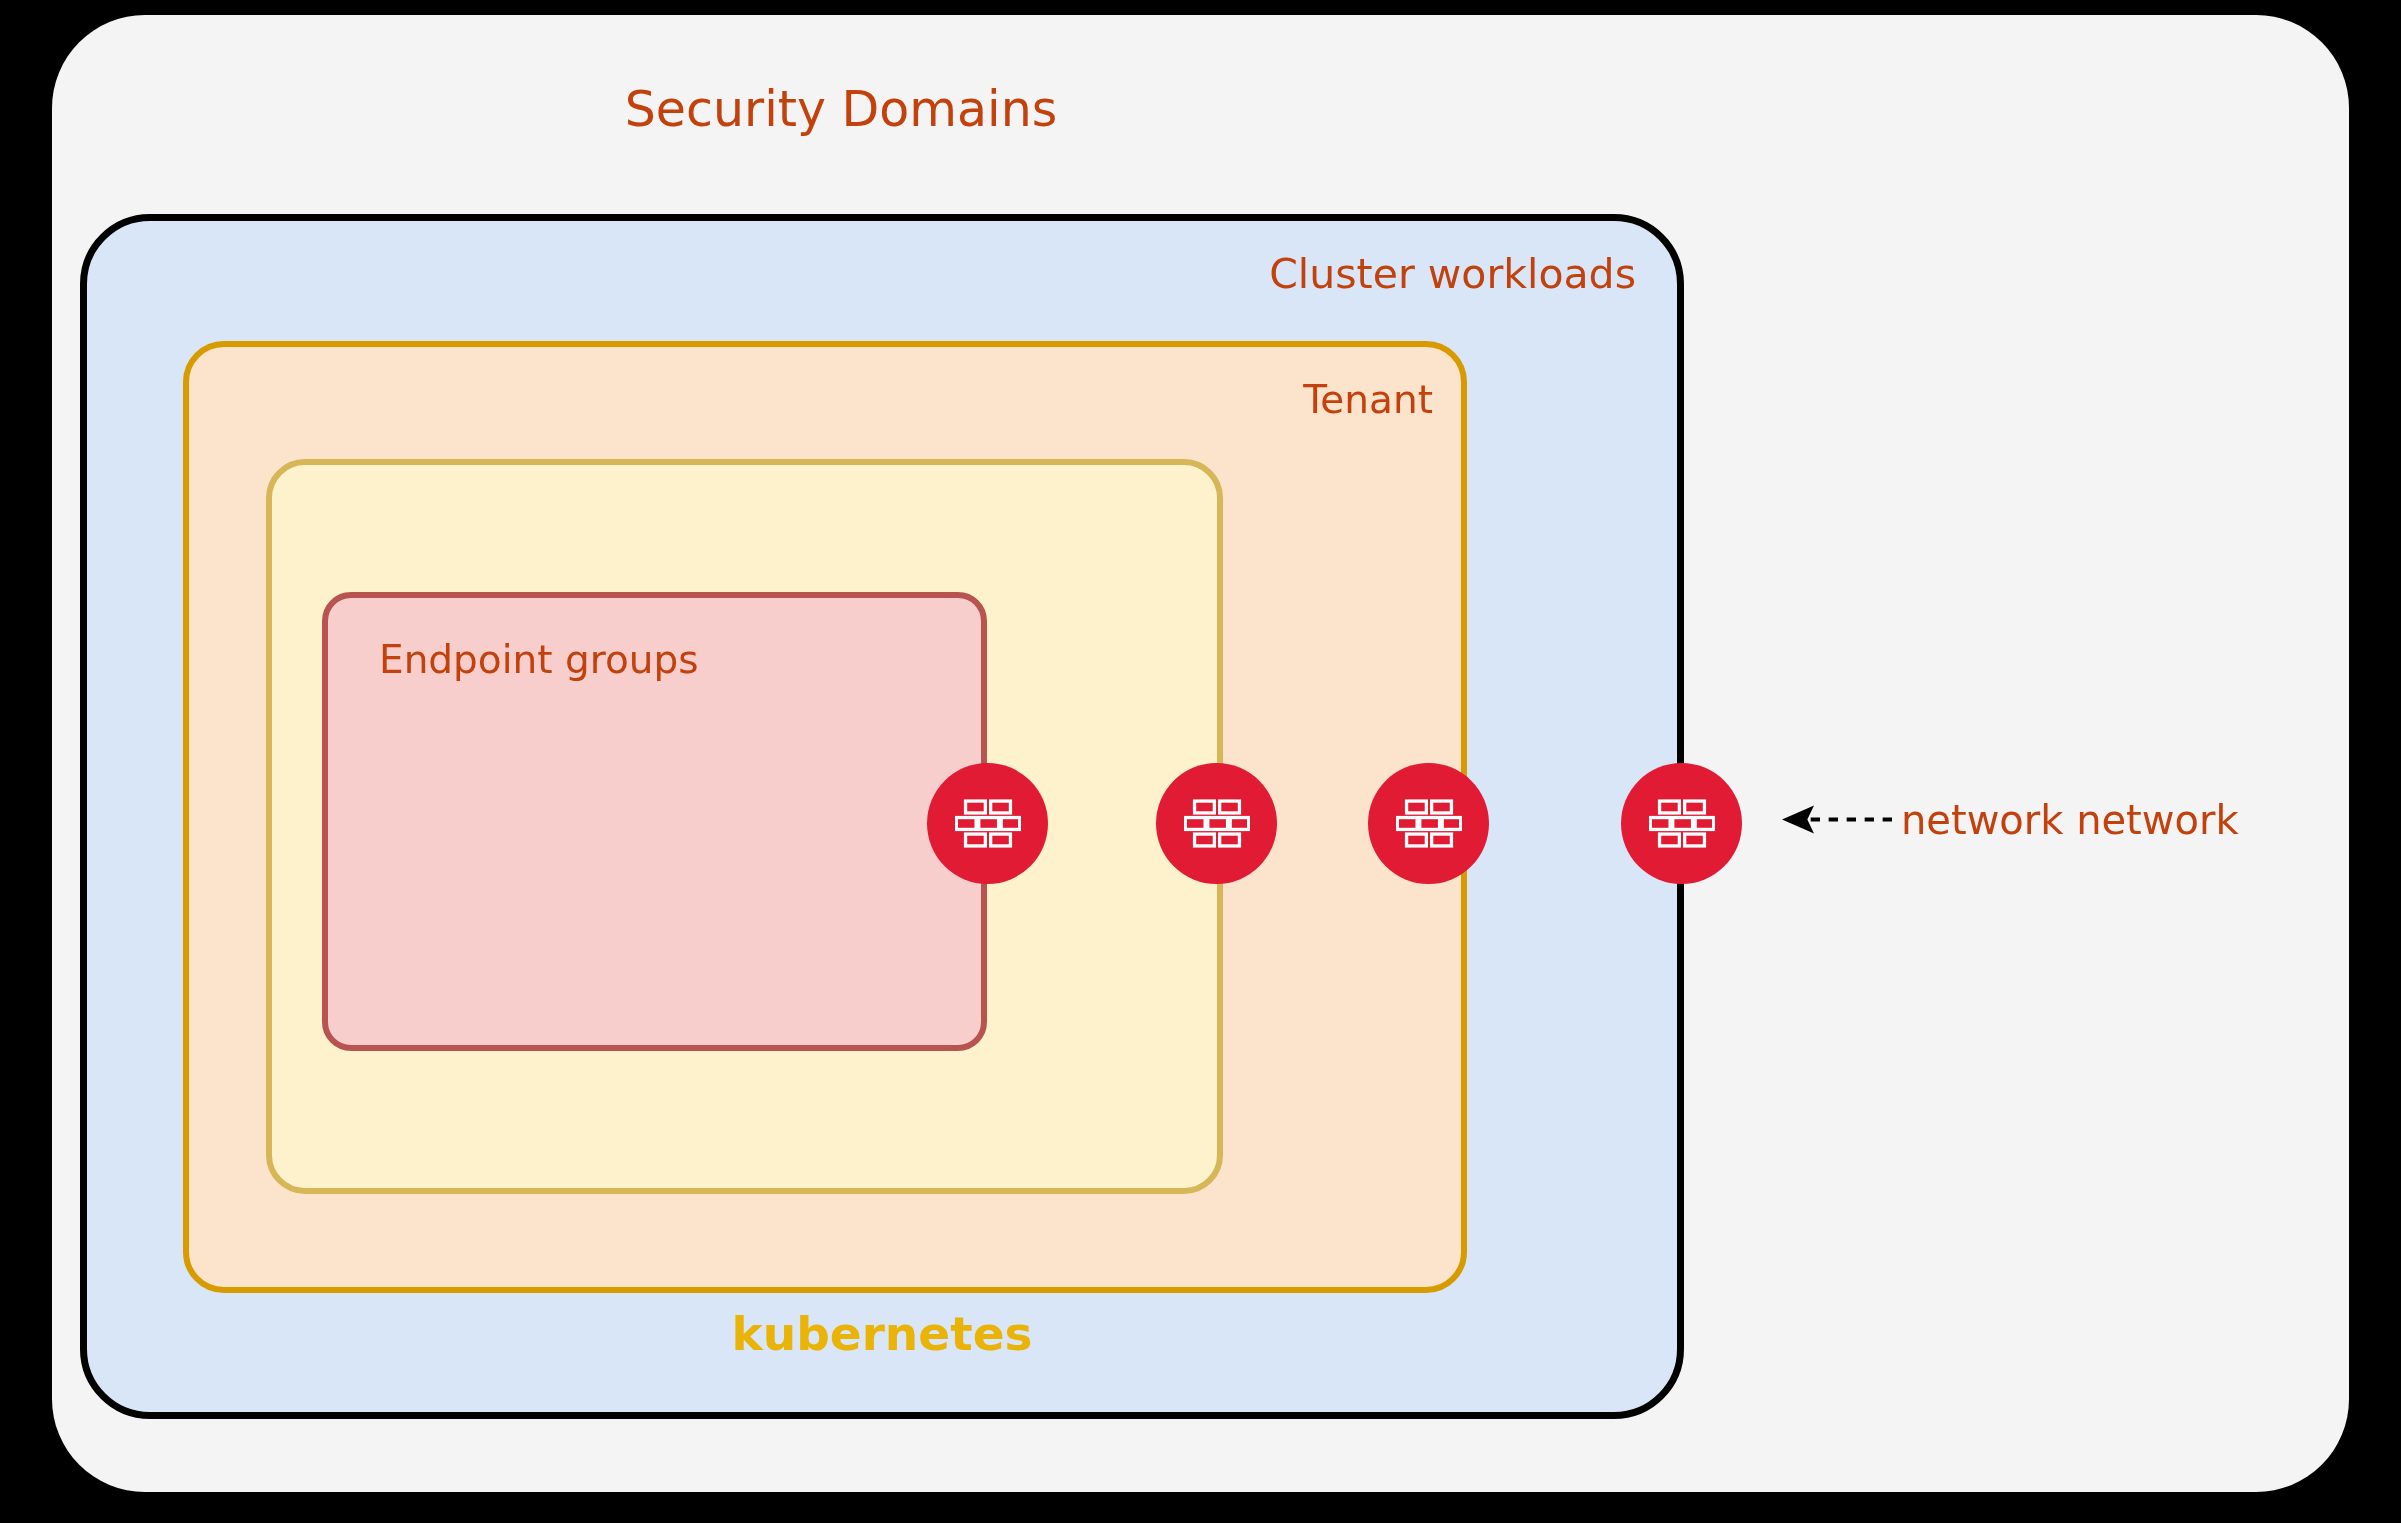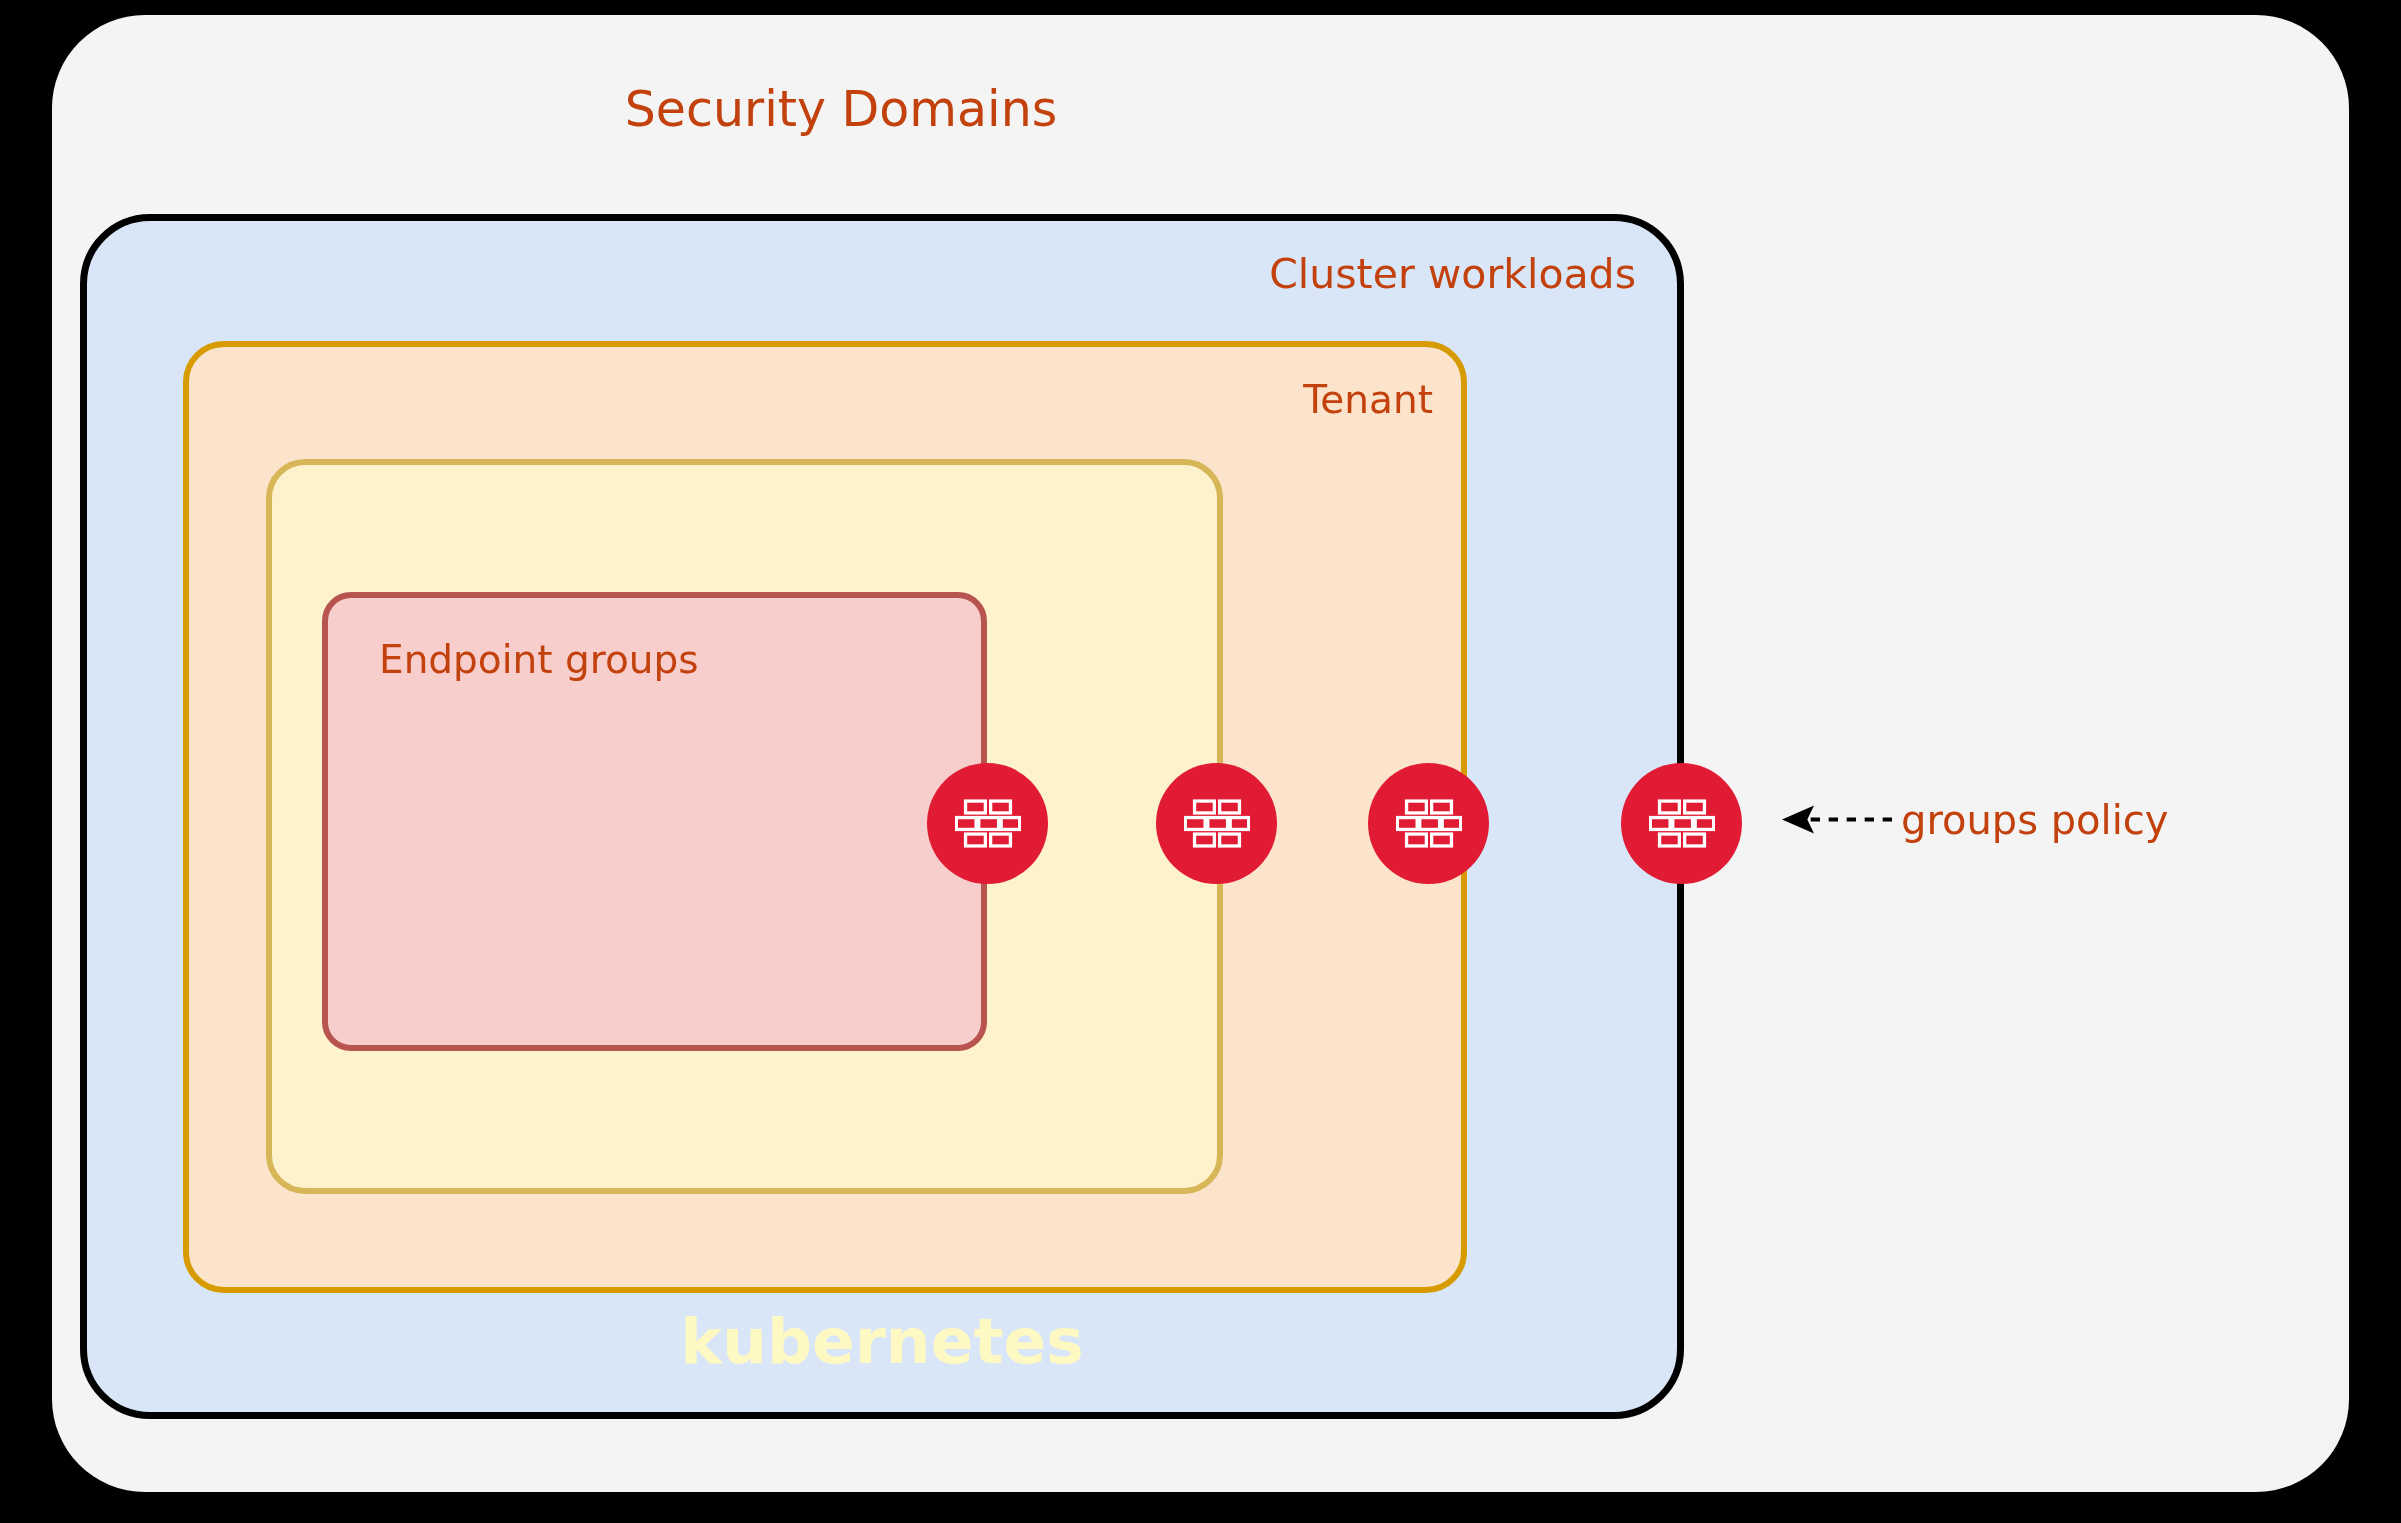--- a/index.html
+++ b/index.html
@@ -108,23 +108,23 @@
     font-size: 39px;
   }
   .label-endpoint {
     left: 379px; top: 640px;
     font-size: 39px;
   }
   .label-kubernetes {
     left: 80px; top: 1310px;
     width: 1604px;
     text-align: center;
-    font-size: 63px;
+    font-size: 47px;
     font-weight: bold;
-    color: #fef9c3;
+    color: #eab308;
   }
   .label-networkpolicy {
     left: 1901px; top: 800px;
     font-size: 40px;
   }
 
   
   .fw {
     position: absolute;
     width: 121px;
@@ -163,21 +163,21 @@
 
   <div class="box-namespace"></div>
 
   <div class="box-endpoint"></div>
 
   <div class="label label-security">Security Domains</div>
   <div class="label label-tenant">Tenant</div>
   <div class="label label-cluster">Cluster workloads</div>
   <div class="label label-endpoint">Endpoint groups</div>
   <div class="label label-kubernetes">kubernetes</div>
-  <div class="label label-networkpolicy">groups policy</div>
+  <div class="label label-networkpolicy">network network</div>
 
   <div class="fw fw-1">
     <svg width="66" height="51" viewBox="0 0 100 76">
       <g fill="none" stroke="#ffffff" stroke-width="5">
         <rect x="16" y="4" width="30" height="18"></rect>
         <rect x="54" y="4" width="30" height="18"></rect>
         <rect x="2" y="29" width="30" height="18"></rect>
         <rect x="36" y="29" width="30" height="18"></rect>
         <rect x="70" y="29" width="28" height="18"></rect>
         <rect x="16" y="54" width="30" height="18"></rect>

